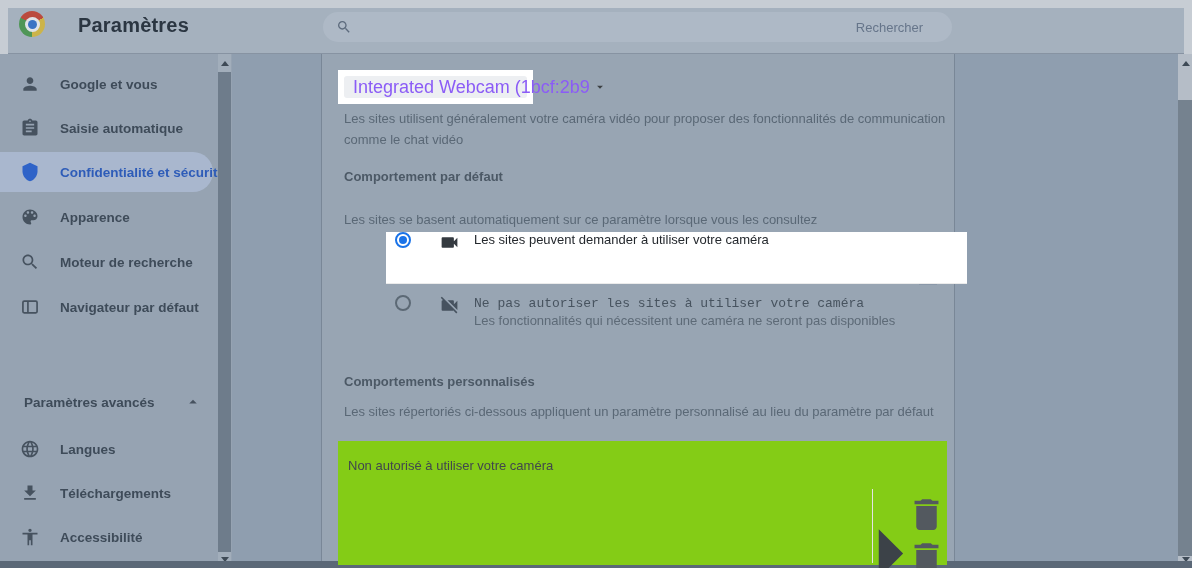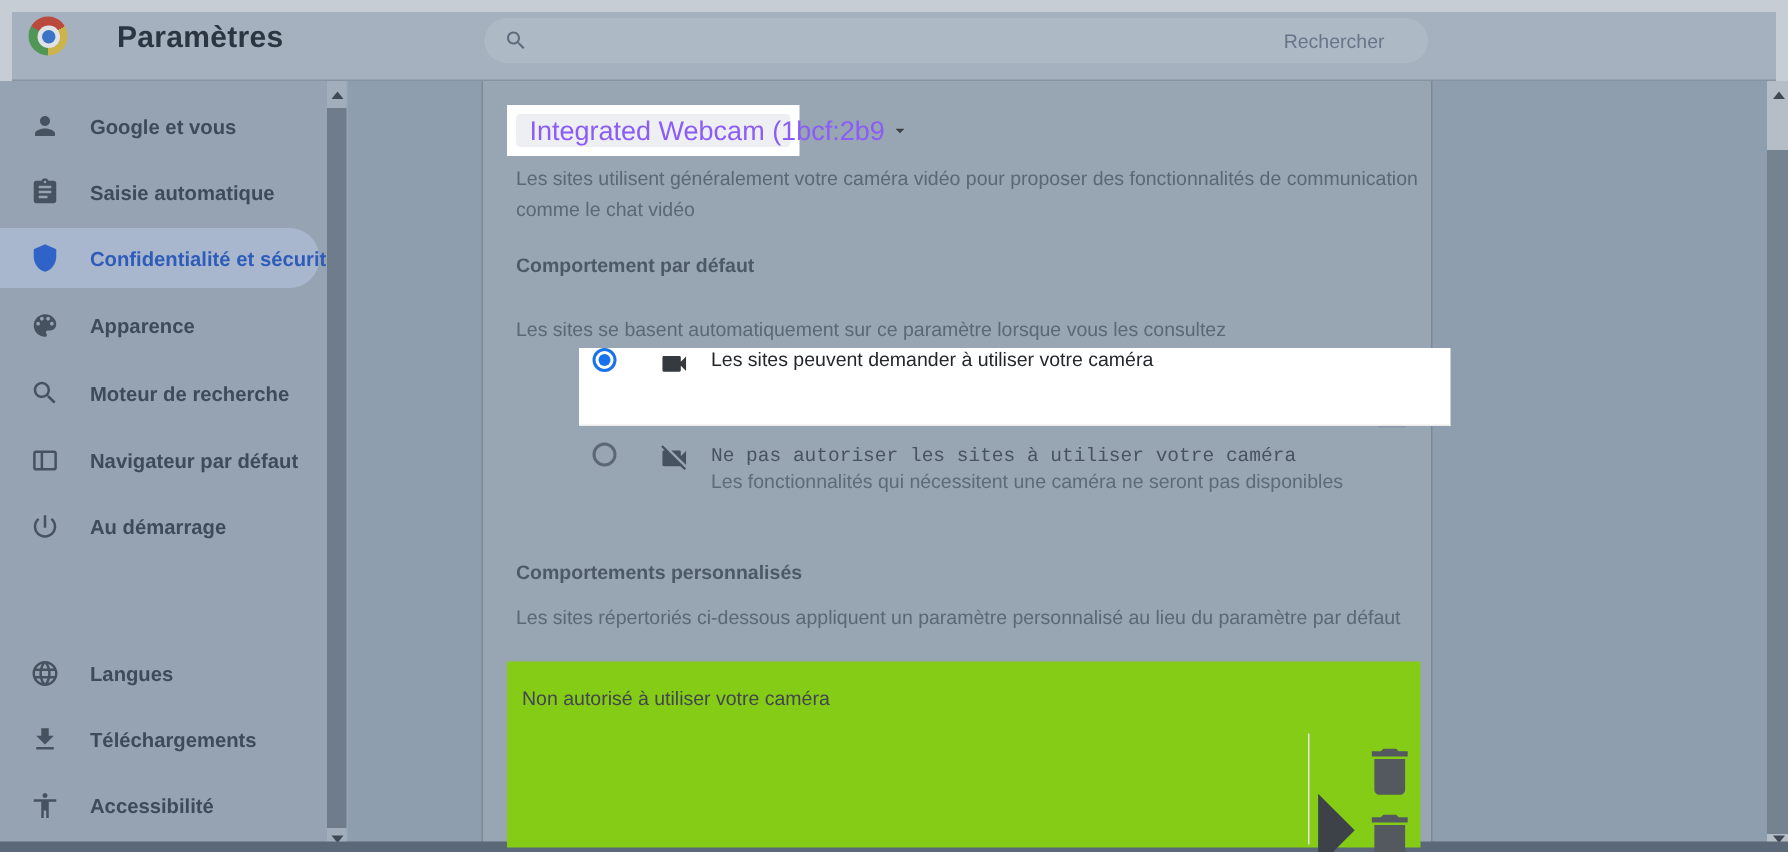--- a/index.html
+++ b/index.html
@@ -167,29 +167,29 @@
     </div>
     <div class="nav-item" style="top:233px">
       <span class="nav-icon">
           <svg viewBox="0 0 24 24">
             <rect x="3.5" y="5" width="17" height="14" rx="1.5" fill="none" stroke="currentColor" stroke-width="2"></rect>
             <line x1="9.5" y1="5" x2="9.5" y2="19" stroke="currentColor" stroke-width="2"></line>
           </svg>
         </span>
       <span class="nav-label">Navigateur par défaut</span>
     </div>
-    <div class="nav-item" style="top:277px">
-      <span class="nav-icon">
-          <svg viewBox="0 0 24 24">
-            <path fill="currentColor" d="M13 3h-2v10h2V3zm4.83 2.17l-1.42 1.42C17.99 7.86 19 9.81 19 12c0 3.87-3.13 7-7 7s-7-3.13-7-7c0-2.19 1.01-4.14 2.58-5.42L6.17 5.17C4.23 6.82 3 9.26 3 12c0 4.97 4.03 9 9 9s9-4.03 9-9c0-2.74-1.23-5.18-3.17-6.83z"></path>
-          </svg>
-        </span>
-      <span class="nav-label">Au démarrage</span>
-    </div>
-
+
+    <div class="nav-section" style="top:330px">
+      <span class="nav-label">Paramètres avancés</span>
+      <span class="caret">
+          <svg viewBox="0 0 24 24">
+            <path fill="currentColor" d="M7 14l5-5 5 5z"></path>
+          </svg>
+        </span>
+    </div>
 
     <div class="nav-item" style="top:375px">
       <span class="nav-icon">
           <svg viewBox="0 0 24 24">
             <path fill="currentColor" d="M11.99 2C6.47 2 2 6.48 2 12s4.47 10 9.99 10C17.52 22 22 17.52 22 12S17.52 2 11.99 2zm6.93 6h-2.95c-.32-1.25-.78-2.45-1.38-3.56 1.84.63 3.37 1.91 4.33 3.56zM12 4.04c.83 1.2 1.48 2.53 1.91 3.96h-3.82c.43-1.43 1.08-2.76 1.91-3.96zM4.26 14C4.1 13.36 4 12.69 4 12s.1-1.36.26-2h3.38c-.08.66-.14 1.32-.14 2 0 .68.06 1.34.14 2H4.26zm.82 2h2.95c.32 1.25.78 2.45 1.38 3.56-1.84-.63-3.37-1.9-4.33-3.56zm2.95-8H5.08c.96-1.66 2.49-2.93 4.33-3.56C8.81 5.55 8.35 6.75 8.03 8zM12 19.96c-.83-1.2-1.48-2.53-1.91-3.96h3.82c-.43 1.43-1.08 2.76-1.91 3.96zM14.34 14H9.66c-.09-.66-.16-1.32-.16-2 0-.68.07-1.35.16-2h4.68c.09.65.16 1.32.16 2 0 .68-.07 1.34-.16 2zm.25 5.56c.6-1.11 1.06-2.31 1.38-3.56h2.95c-.96 1.65-2.49 2.93-4.33 3.56zM16.36 14c.08-.66.14-1.32.14-2 0-.68-.06-1.34-.14-2h3.38c.16.64.26 1.31.26 2s-.1 1.36-.26 2h-3.38z"></path>
           </svg>
         </span>
       <span class="nav-label">Langues</span>
     </div>
     <div class="nav-item" style="top:419px">

